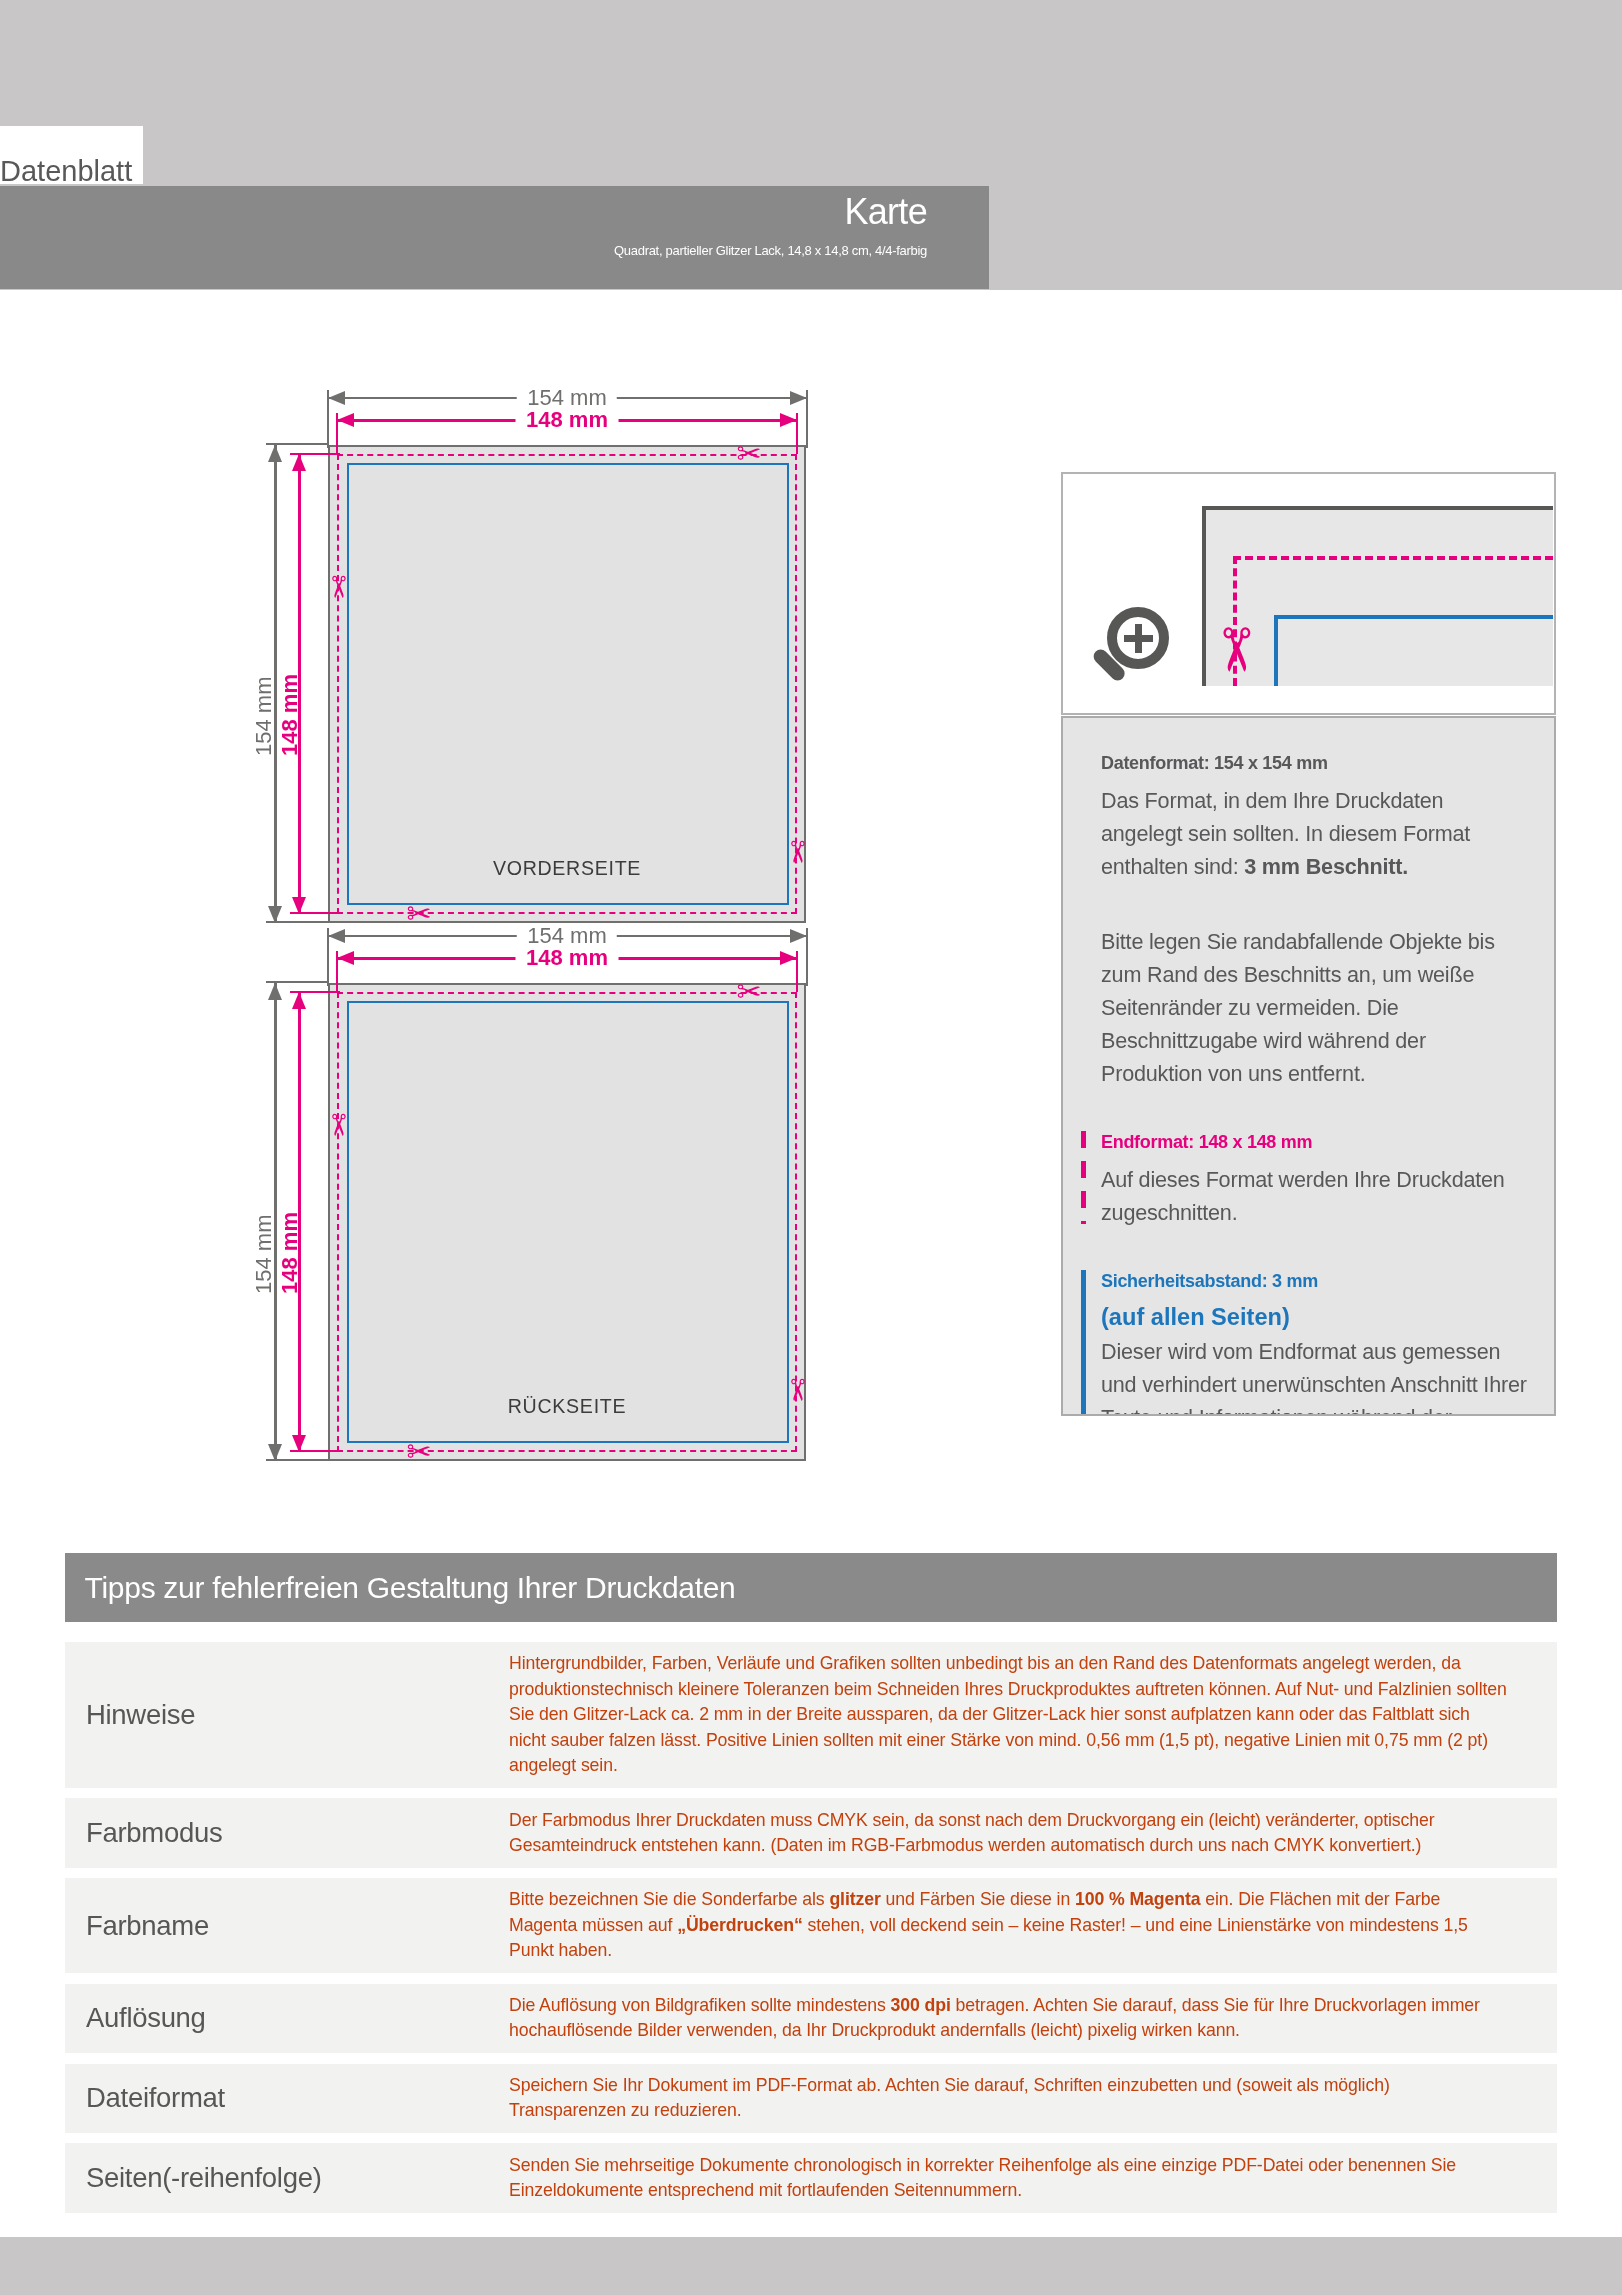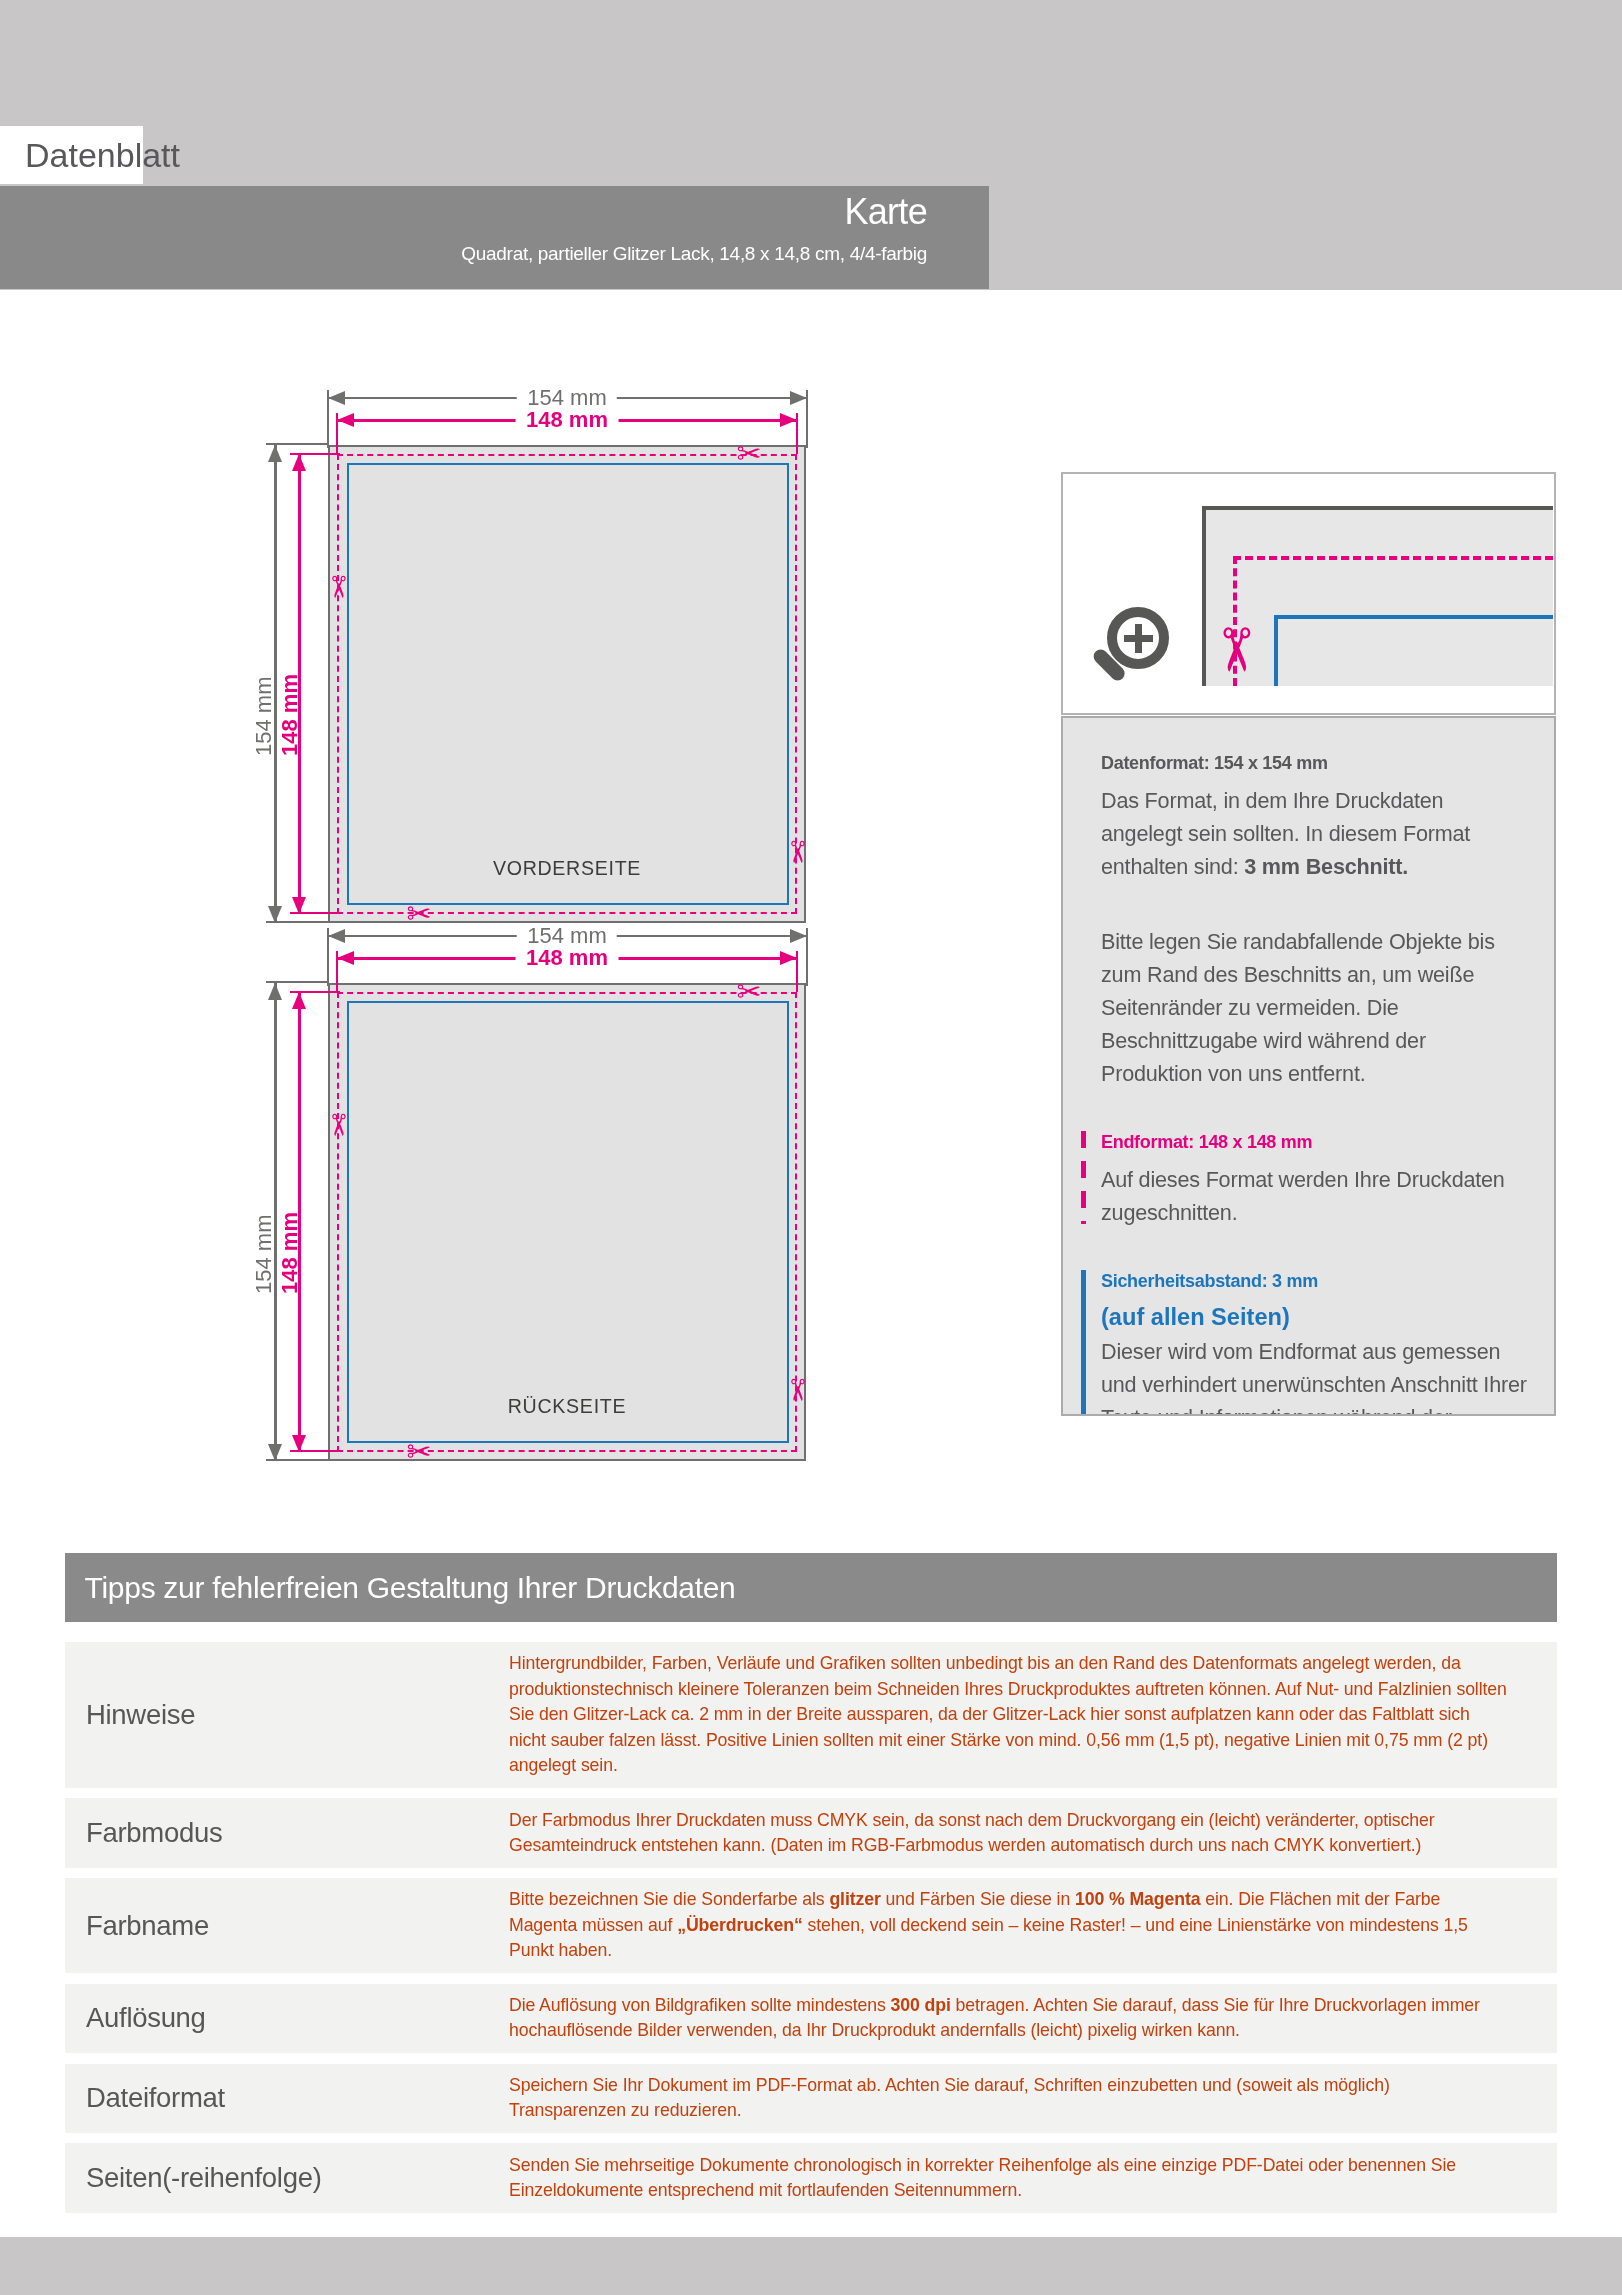--- a/index.html
+++ b/index.html
@@ -6,24 +6,24 @@
   body{
     width:1623px;height:2295px;position:relative;background:#ffffff;
     font-family:"Liberation Sans", sans-serif;color:#58585A;
     -webkit-font-smoothing:antialiased;
   }
   .abs{position:absolute;}
 
   
   .top-band{left:0;top:0;width:1623px;height:290px;background:#C8C6C7;}
   .datenblatt-box{left:0;top:126px;width:143px;height:58px;background:#ffffff;}
-  .datenblatt-box span{display:block;line-height:58px;padding-left:25px;font-size:34px;color:#58585A;}
+  .datenblatt-box span{display:block;line-height:58px;font-size:29px;color:#58585A;margin-top:16px;}
   .banner{left:0;top:186px;width:989px;height:103px;background:#898989;color:#fff;text-align:right;padding-right:62px;box-sizing:border-box;}
   .banner-title{font-size:36px;line-height:41px;margin-top:5.2px;letter-spacing:-0.7px;}
-  .banner-sub{font-size:19px;margin-top:10.5px;letter-spacing:-0.3px;}
+  .banner-sub{font-size:13px;margin-top:10.5px;letter-spacing:-0.3px;}
 
   
   .diagram{width:589px;height:553px;}
   .diagram.front{left:255px;top:391px;}
   .diagram.back{left:255px;top:929px;}
   .d-box{position:absolute;left:73px;top:54px;width:478px;height:478px;border:2.6px solid #6F6F6E;background:#E2E2E2;box-sizing:border-box;}
   .d-dash{position:absolute;left:82px;top:63px;width:460px;height:460px;border:2.6px dashed #E6007E;box-sizing:border-box;}
   .d-blue{position:absolute;left:92px;top:72px;width:442px;height:442px;border:2px solid #1D76BB;box-sizing:border-box;}
   .d-side-label{position:absolute;left:312px;top:466px;transform:translateX(-50%);font-size:19.6px;color:#3C3C3B;letter-spacing:0.7px;}
 

